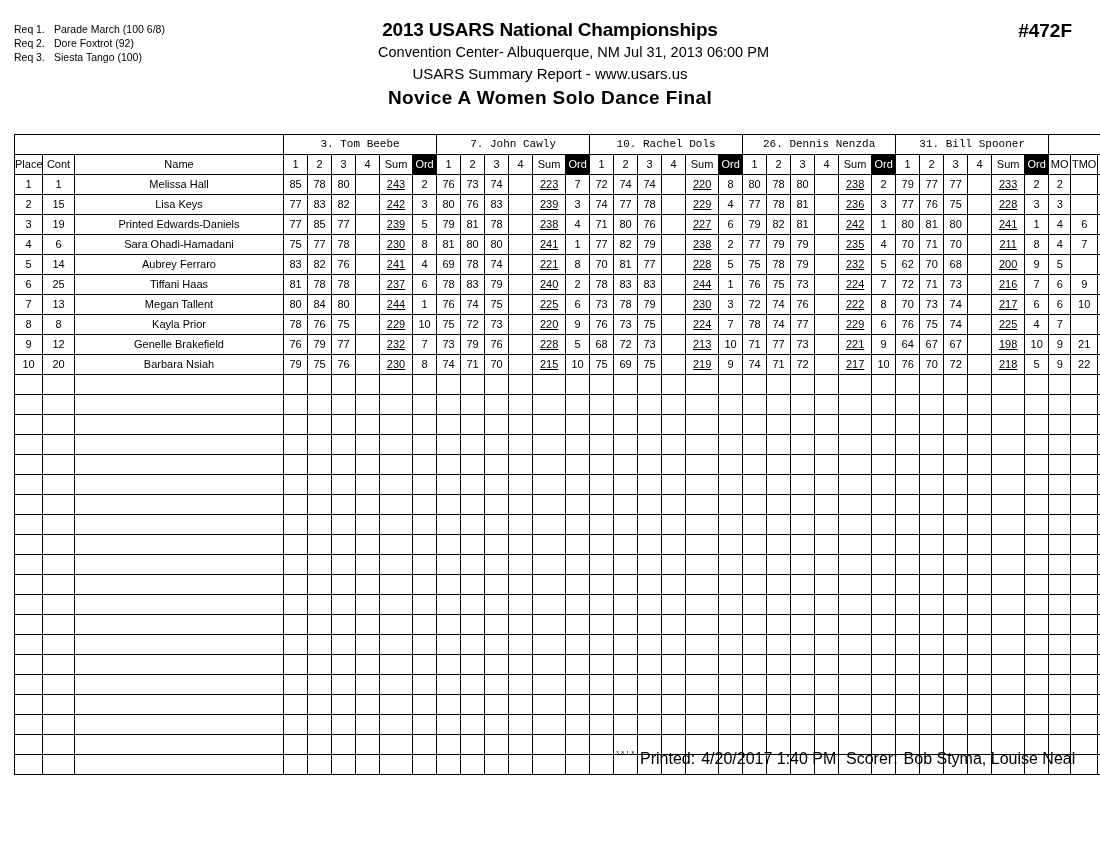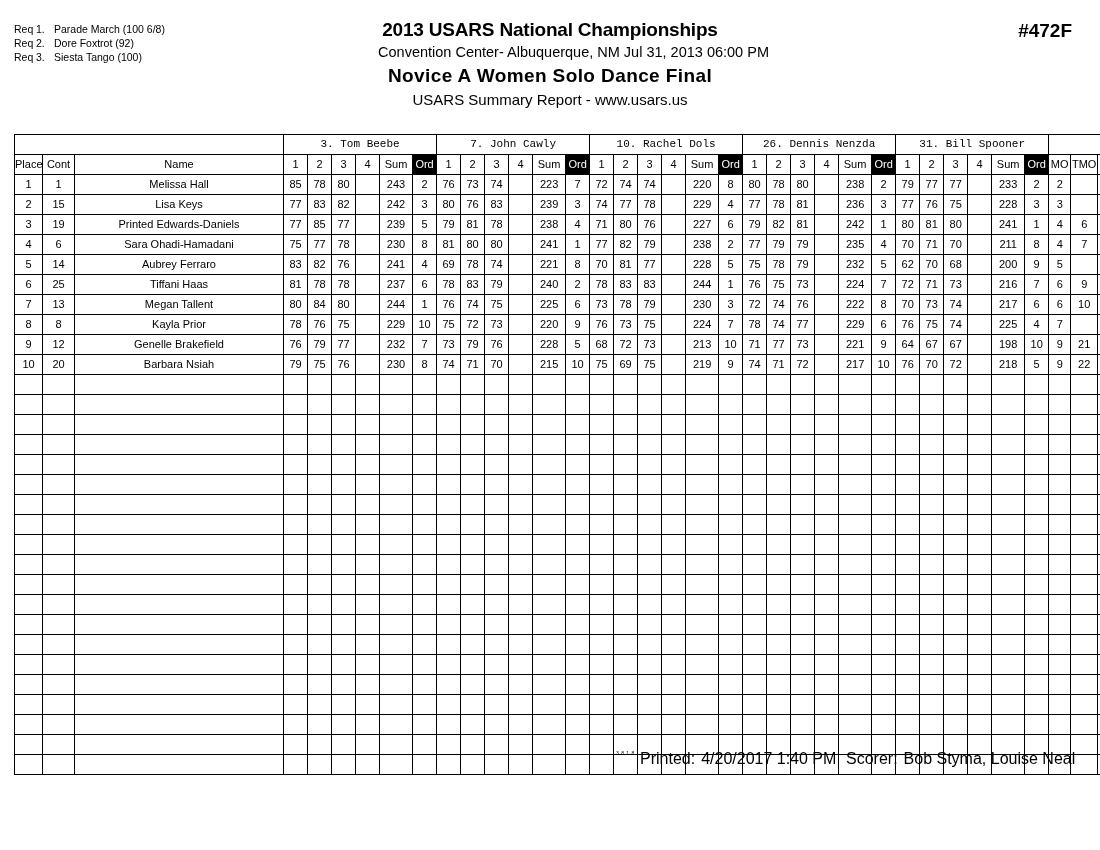--- a/index.html
+++ b/index.html
@@ -30,21 +30,21 @@
 
   
   tr.colhead td{font-size:10.5px;height:21px;line-height:21px;border-bottom:3px solid #000;}
   td.ordh{background:#000;color:#fff;font-size:10.5px;}
 
   
   td.place{text-align:center;}
   td.cont{text-align:center;}
   td.name{text-align:left;padding-left:6px;font-size:12px;}
   td.sc{text-align:right;padding-right:4px;font-size:12px;}
-  td.sum{text-align:right;padding-right:4px;font-size:12px;}
+  td.sum{text-align:right;padding-right:4px;font-size:12px;text-decoration:underline;}
   td.ord{text-align:center;font-weight:bold;font-size:12px;
         border-left:4px solid #000;border-right:4px solid #000;}
   td.tail{text-align:right;padding-right:5px;font-size:12px;}
   td.blk4{border-left:4px solid #000;}
 
   tr.top3 td{font-weight:bold;font-size:12.5px;}
   tr.top3 td.place,tr.top3 td.cont{font-size:13px;}
   tr.lastmedal td{border-bottom:4px solid #000;}
   tr.empty td{height:19px;}
   #ver{position:absolute;left:616px;top:750px;font-size:5px;letter-spacing:.5px;}
@@ -57,22 +57,22 @@
 
 <div id="req-list">
     <span class="req-line"><span class="req-lbl">Req</span><span class="req-num">1.</span><span>Parade March (100 6/8)</span></span>
     <span class="req-line"><span class="req-lbl">Req</span><span class="req-num">2.</span><span>Dore Foxtrot (92)</span></span>
     <span class="req-line"><span class="req-lbl">Req</span><span class="req-num">3.</span><span>Siesta Tango (100)</span></span>
   </div>
 
 <div id="title-block">
   <div id="event-title">2013 USARS National Championships</div>
   <div id="venue-line">Convention Center- Albuquerque, NM  Jul 31, 2013  06:00 PM</div>
+  <div id="report-line">USARS Summary Report - www.usars.us</div>
   <div id="class-title">Novice A Women Solo Dance Final</div>
-  <div id="report-line">USARS Summary Report - www.usars.us</div>
 </div>
 <div id="sheet-code">#472F</div>
 
 <table id="sheet">
   <colgroup id="sheet-cols">
       <col style="width: 28px;">
       <col style="width: 32px;">
       <col style="width: 209px;">
       <col style="width: 24px;">
       <col style="width: 24px;">

